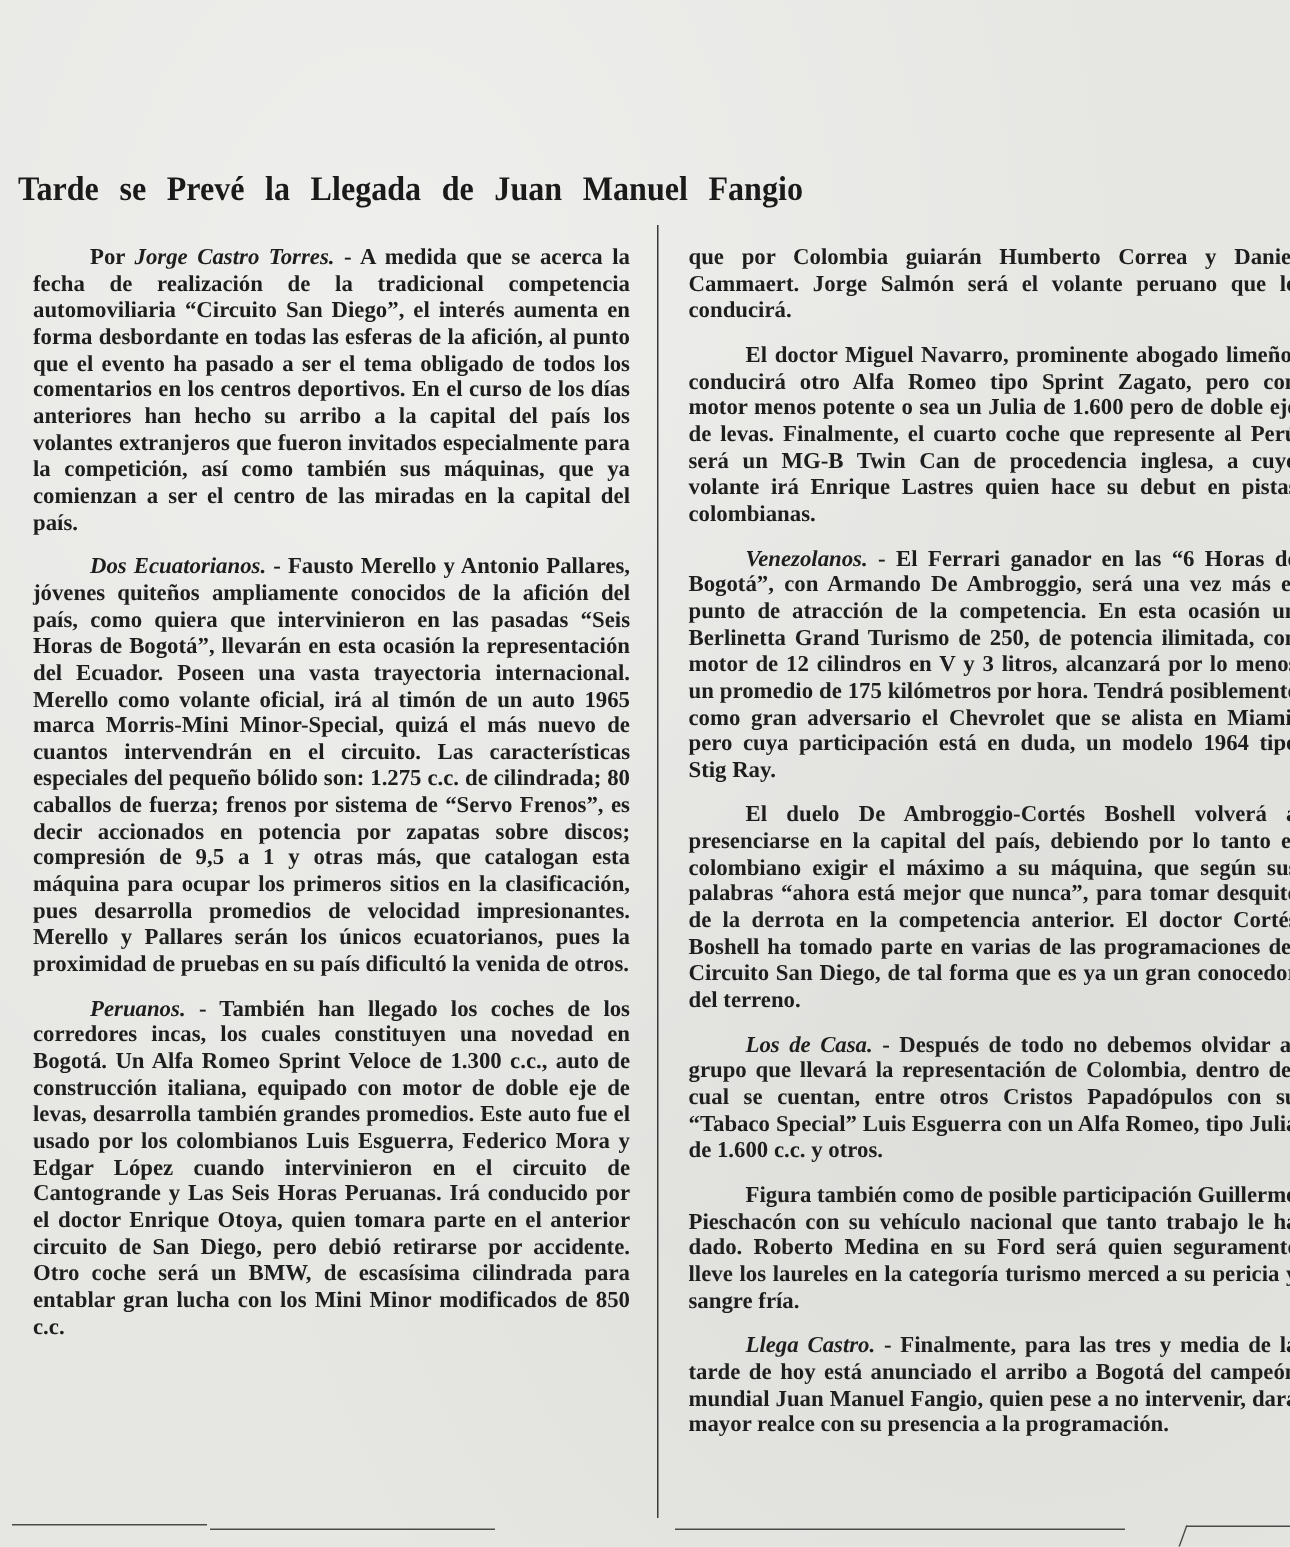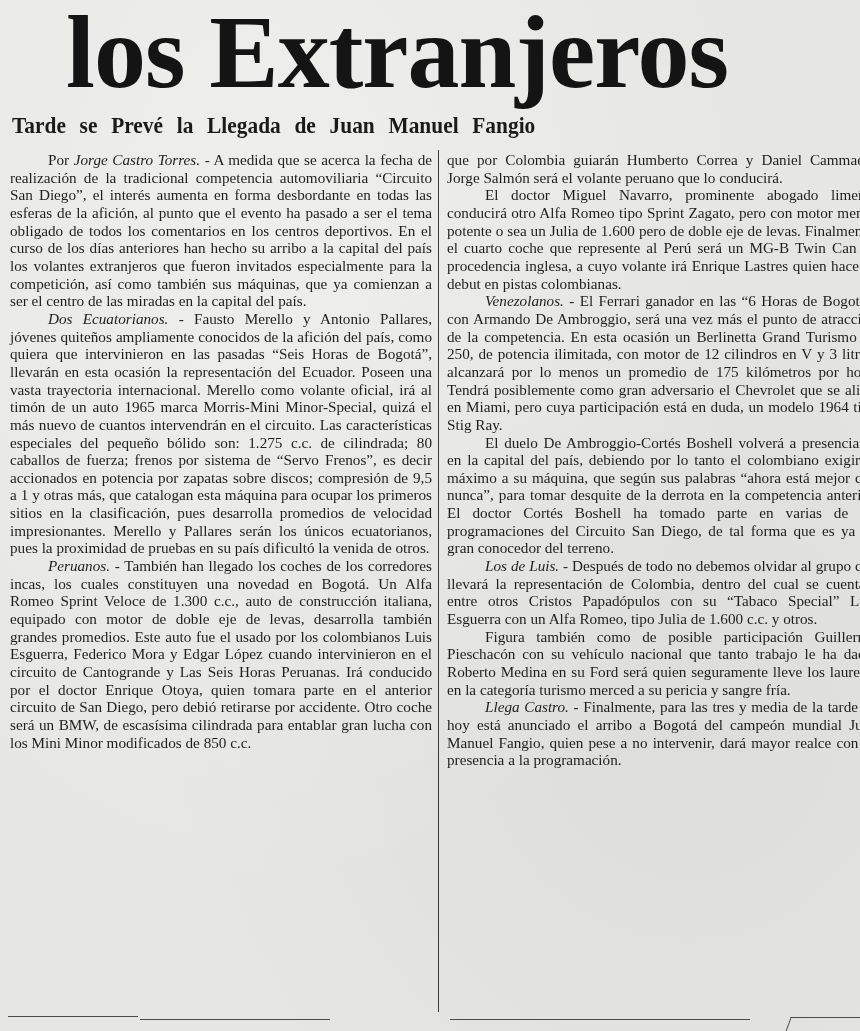--- a/index.html
+++ b/index.html
@@ -39,21 +39,21 @@
   }
   .column {
     position: absolute; top: 151px;
     font-family: "Liberation Serif", "DejaVu Serif", serif;
     font-size: 15.2px; line-height: 17.65px;
     text-align: justify;
     color: #1e1e1e;
   }
   .col-left { left: 10px; width: 422px; }
   .col-right { left: 447px; width: 430px; }
-  .column p { margin: 0; text-indent: 38px; }
+  .column p { margin: 12px; text-indent: 38px; font-weight: bold; }
   .column p.cont { text-indent: 0; }
   .column em { font-style: italic; }
   .divider {
     position: absolute; left: 438px; top: 150px;
     width: 1px; height: 862px; background: #3a3a3a;
   }
   .rule {
     position: absolute; height: 1px; background: #4a4a4a;
   }
   .rule.l1 { left: 8px; top: 1016px; width: 130px; }
@@ -63,37 +63,36 @@
     position: absolute; left: 788px; top: 1017px; width: 72px; height: 14px;
     border-top: 1px solid #4a4a4a; border-left: 1px solid #4a4a4a;
     transform: skewX(-20deg);
   }
 </style>
 </head>
 <body>
 
 <div class="paper">
 
-  <div class="headline">los Extranjeros</div>
   <div class="subhead">Tarde se Prevé la Llegada de Juan Manuel Fangio</div>
 
   <div class="column col-left">
     <p><span>Por </span><em>Jorge Castro Torres.</em><span> - A medida que se acerca la fecha de realización de la tradicional competencia automoviliaria “Circuito San Diego”, el interés aumenta en forma desbordante en todas las esferas de la afición, al punto que el evento ha pasado a ser el tema obligado de todos los comentarios en los centros deportivos. En el curso de los días anteriores han hecho su arribo a la capital del país los volantes extranjeros que fueron invitados especialmente para la competición, así como también sus máquinas, que ya comienzan a ser el centro de las miradas en la capital del país.</span></p>
     <p><em>Dos Ecuatorianos.</em><span> - Fausto Merello y Antonio Pallares, jóvenes quiteños ampliamente conocidos de la afición del país, como quiera que intervinieron en las pasadas “Seis Horas de Bogotá”, llevarán en esta ocasión la representación del Ecuador. Poseen una vasta trayectoria internacional. Merello como volante oficial, irá al timón de un auto 1965 marca Morris-Mini Minor-Special, quizá el más nuevo de cuantos intervendrán en el circuito. Las características especiales del pequeño bólido son: 1.275 c.c. de cilindrada; 80 caballos de fuerza; frenos por sistema de “Servo Frenos”, es decir accionados en potencia por zapatas sobre discos; compresión de 9,5 a 1 y otras más, que catalogan esta máquina para ocupar los primeros sitios en la clasificación, pues desarrolla promedios de velocidad impresionantes. Merello y Pallares serán los únicos ecuatorianos, pues la proximidad de pruebas en su país dificultó la venida de otros.</span></p>
     <p><em>Peruanos.</em><span> - También han llegado los coches de los corredores incas, los cuales constituyen una novedad en Bogotá. Un Alfa Romeo Sprint Veloce de 1.300 c.c., auto de construcción italiana, equipado con motor de doble eje de levas, desarrolla también grandes promedios. Este auto fue el usado por los colombianos Luis Esguerra, Federico Mora y Edgar López cuando intervinieron en el circuito de Cantogrande y Las Seis Horas Peruanas. Irá conducido por el doctor Enrique Otoya, quien tomara parte en el anterior circuito de San Diego, pero debió retirarse por accidente. Otro coche será un BMW, de escasísima cilindrada para entablar gran lucha con los Mini Minor modificados de 850 c.c.</span></p>
   </div>
 
   <div class="divider"></div>
 
   <div class="column col-right">
     <p class="cont"><span>que por Colombia guiarán Humberto Correa y Daniel Cammaert. Jorge Salmón será el volante peruano que lo conducirá.</span></p>
     <p><span>El doctor Miguel Navarro, prominente abogado limeño, conducirá otro Alfa Romeo tipo Sprint Zagato, pero con motor menos potente o sea un Julia de 1.600 pero de doble eje de levas. Finalmente, el cuarto coche que represente al Perú será un MG-B Twin Can de procedencia inglesa, a cuyo volante irá Enrique Lastres quien hace su debut en pistas colombianas.</span></p>
     <p><em>Venezolanos.</em><span> - El Ferrari ganador en las “6 Horas de Bogotá”, con Armando De Ambroggio, será una vez más el punto de atracción de la competencia. En esta ocasión un Berlinetta Grand Turismo de 250, de potencia ilimitada, con motor de 12 cilindros en V y 3 litros, alcanzará por lo menos un promedio de 175 kilómetros por hora. Tendrá posiblemente como gran adversario el Chevrolet que se alista en Miami, pero cuya participación está en duda, un modelo 1964 tipo Stig Ray.</span></p>
     <p><span>El duelo De Ambroggio-Cortés Boshell volverá a presenciarse en la capital del país, debiendo por lo tanto el colombiano exigir el máximo a su máquina, que según sus palabras “ahora está mejor que nunca”, para tomar desquite de la derrota en la competencia anterior. El doctor Cortés Boshell ha tomado parte en varias de las programaciones del Circuito San Diego, de tal forma que es ya un gran conocedor del terreno.</span></p>
-    <p><em>Los de Luis.</em><span> - Después de todo no debemos olvidar al grupo que llevará la representación de Colombia, dentro del cual se cuentan, entre otros Cristos Papadópulos con su “Tabaco Special” Luis Esguerra con un Alfa Romeo, tipo Julia de 1.600 c.c. y otros.</span></p>
+    <p><em>Los de Casa.</em><span> - Después de todo no debemos olvidar al grupo que llevará la representación de Colombia, dentro del cual se cuentan, entre otros Cristos Papadópulos con su “Tabaco Special” Luis Esguerra con un Alfa Romeo, tipo Julia de 1.600 c.c. y otros.</span></p>
     <p><span>Figura también como de posible participación Guillermo Pieschacón con su vehículo nacional que tanto trabajo le ha dado. Roberto Medina en su Ford será quien seguramente lleve los laureles en la categoría turismo merced a su pericia y sangre fría.</span></p>
     <p><em>Llega Castro.</em><span> - Finalmente, para las tres y media de la tarde de hoy está anunciado el arribo a Bogotá del campeón mundial Juan Manuel Fangio, quien pese a no intervenir, dará mayor realce con su presencia a la programación.</span></p>
   </div>
 
   <div class="rule l1"></div>
   <div class="rule l2"></div>
   <div class="rule r1"></div>
   <div class="corner"></div>
 </div>
 

